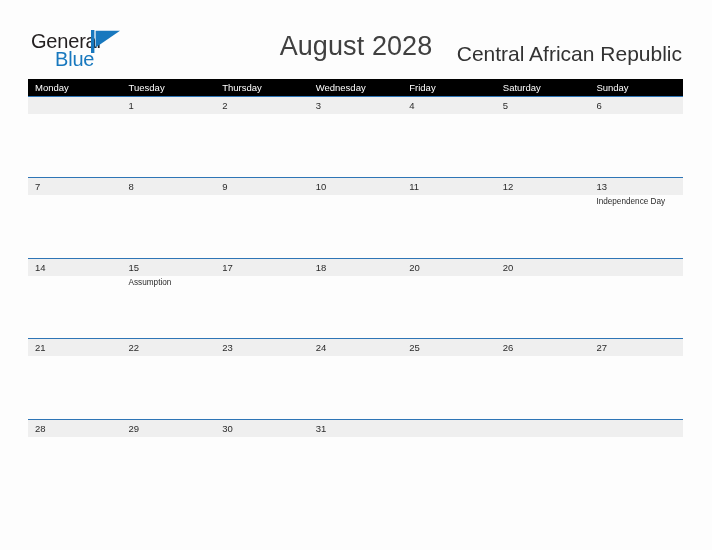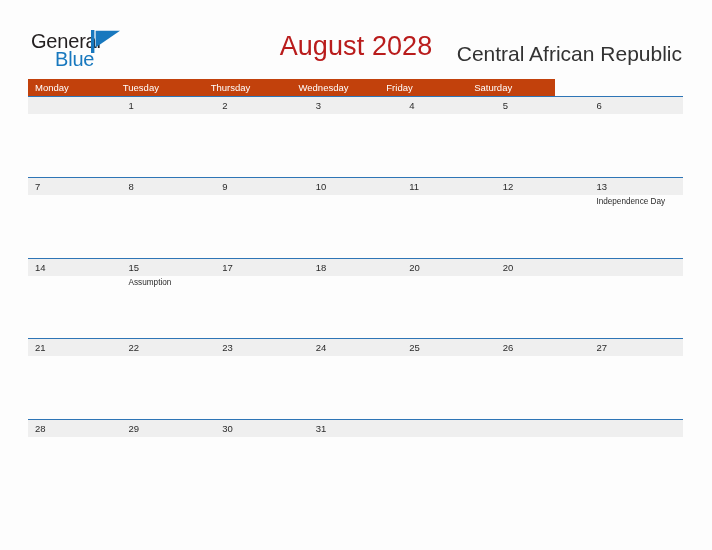--- a/index.html
+++ b/index.html
@@ -62,21 +62,21 @@
 
   
   #month-title {
     position: absolute;
     left: 0;
     top: 31px;
     width: 712px;
     text-align: center;
     font-size: 27px;
     line-height: 30px;
-    color: #b91c1c;
+    color: #404040;
     letter-spacing: 0.1px;
   }
 
   
   #region-title {
     position: absolute;
     right: 30px;
     top: 45px;
     font-size: 21px;
     line-height: 18px;
@@ -88,23 +88,23 @@
   #calendar {
     position: absolute;
     left: 28px;
     top: 79px;
     width: 655px;
   }
 
   
   #weekday-header {
     display: flex;
-    width: 527px;
+    width: 655px;
     height: 17px;
-    background: #c2410c;
+    background: #000000;
   }
   .weekday-cell {
     width: 93.571px;
     height: 17px;
     box-sizing: border-box;
     padding-left: 7px;
     font-size: 9.5px;
     line-height: 17px;
     color: #ffffff;
     white-space: nowrap;
@@ -187,20 +187,21 @@
 
 <div id="calendar">
 
   <div id="weekday-header">
     <div class="weekday-cell">Monday</div>
     <div class="weekday-cell">Tuesday</div>
     <div class="weekday-cell">Thursday</div>
     <div class="weekday-cell">Wednesday</div>
     <div class="weekday-cell">Friday</div>
     <div class="weekday-cell">Saturday</div>
+    <div class="weekday-cell">Sunday</div>
   </div>
 
   <div id="weeks-container">
       <div class="week-row first-row">
         <div class="row-band"></div>
         <div class="day-cell"></div>
         <div class="day-cell">
           <div class="day-number">1</div>
         </div>
         <div class="day-cell">

